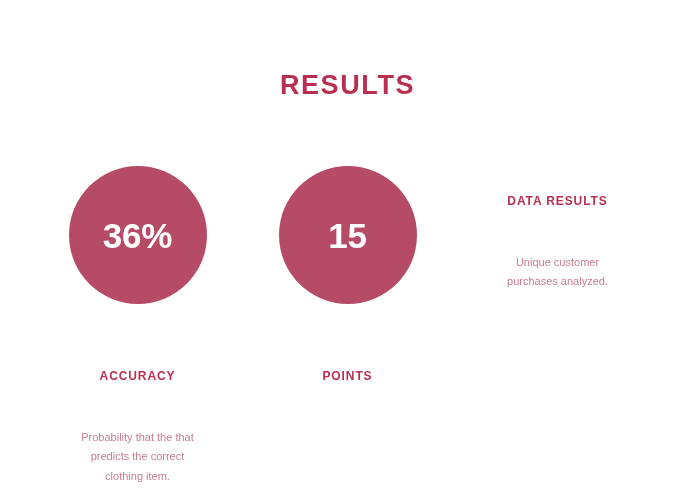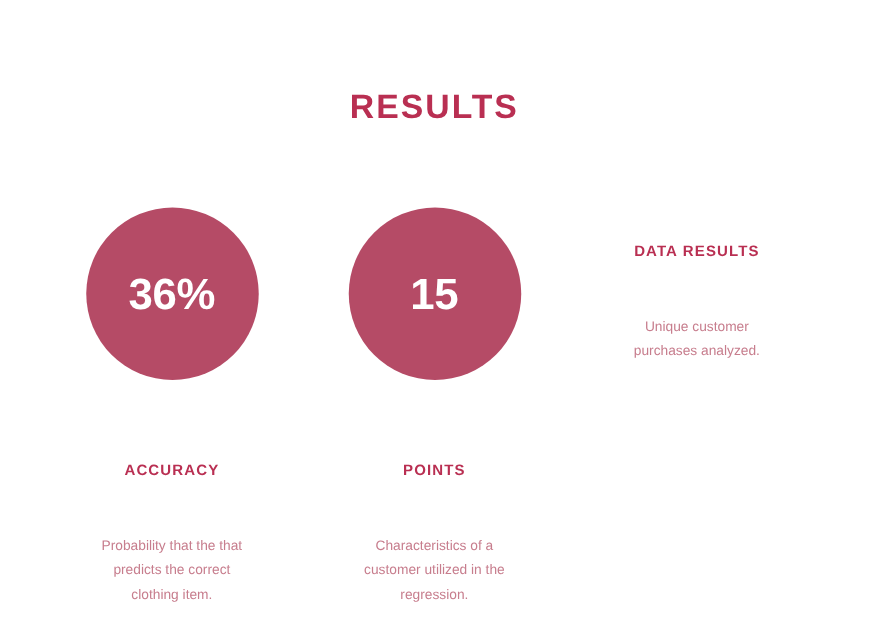--- a/index.html
+++ b/index.html
@@ -108,21 +108,20 @@
       </div>
       <div class="stat-label">ACCURACY</div>
       <div class="stat-desc">Probability that the that predicts the correct clothing item.</div>
     </div>
 
     <div class="stat-item">
       <div class="stat-circle">
         <span class="stat-value">15</span>
       </div>
       <div class="stat-label">POINTS</div>
-      <div class="stat-desc">Characteristics of a customer utilized in the regression.</div>
     </div>
 
     <div class="stat-item">
       <div class="stat-label">DATA RESULTS</div>
       <div class="stat-desc">Unique customer purchases analyzed.</div>
     </div>
 
   </div>
 </div>
 

